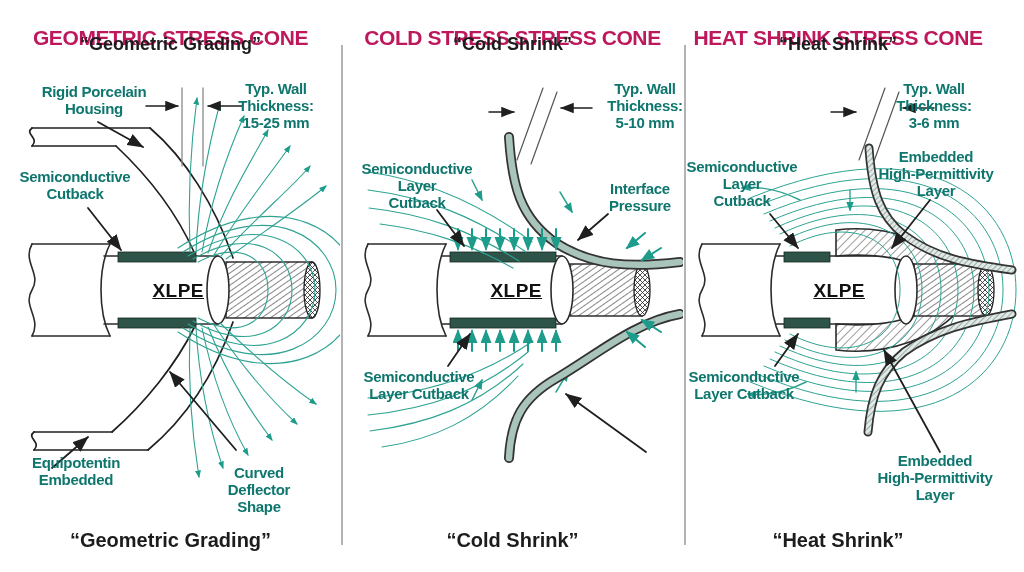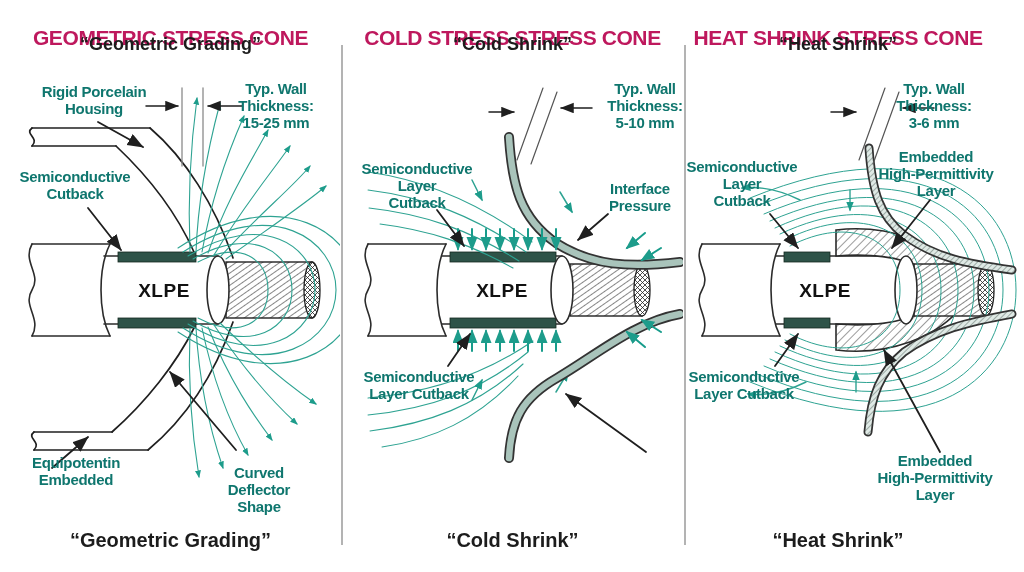--- a/index.html
+++ b/index.html
@@ -22,22 +22,22 @@
   }
   .caption{
     position:absolute;top:529px;left:0;right:0;text-align:center;
     font-size:20px;font-weight:700;color:#1c1c1c;
   }
   .lbl{
     position:absolute;text-align:center;white-space:pre-line;
     font-size:15px;font-weight:700;letter-spacing:-0.3px;line-height:1.14;color:#0f766e;
   }
   .core-lbl{
-    position:absolute;text-align:center;font-size:19px;font-weight:700;
-    letter-spacing:0.5px;color:#111111;
+    position:absolute;text-align:right;font-size:19px;font-weight:700;
+    letter-spacing:0.5px;color:#111111;text-decoration:underline;
   }
   .divider{position:absolute;top:45px;width:1.5px;height:500px;background:#b3b3b3;}
 </style>
 </head>
 <body>
 
 <div class="canvas">
 
   <svg width="1024" height="572" viewBox="0 0 1024 572">
     <defs>

